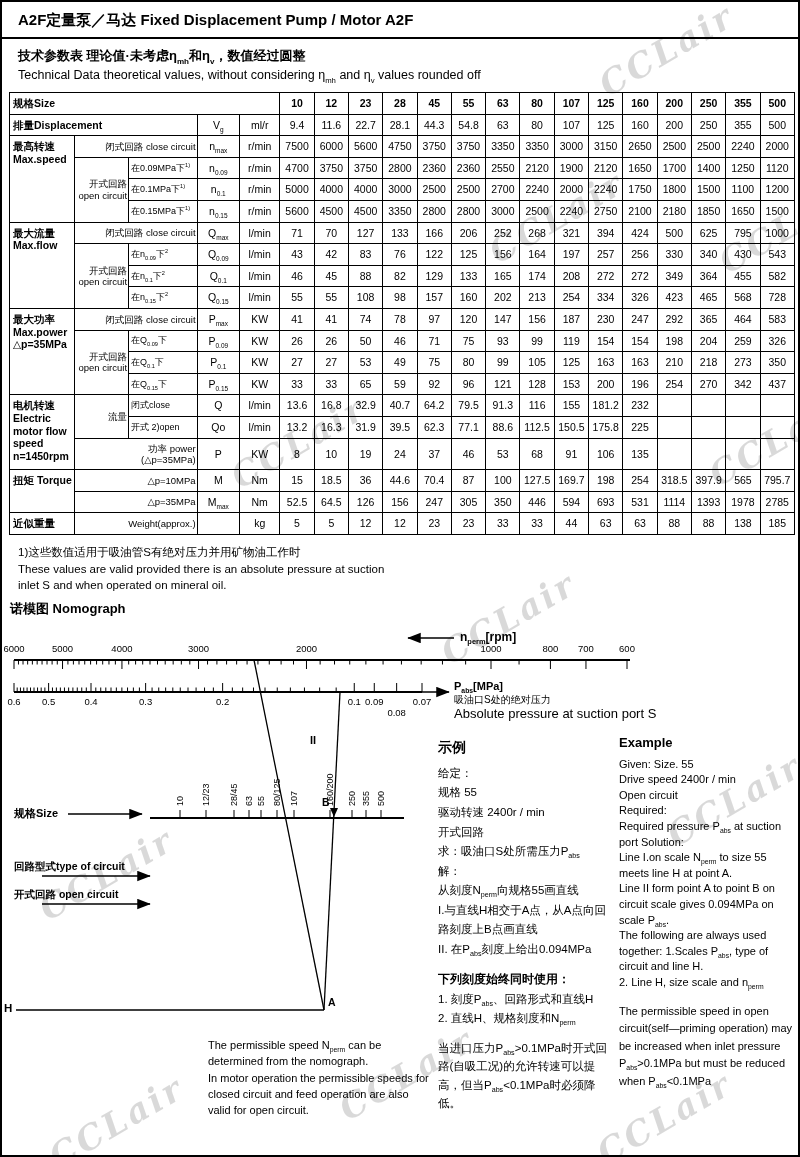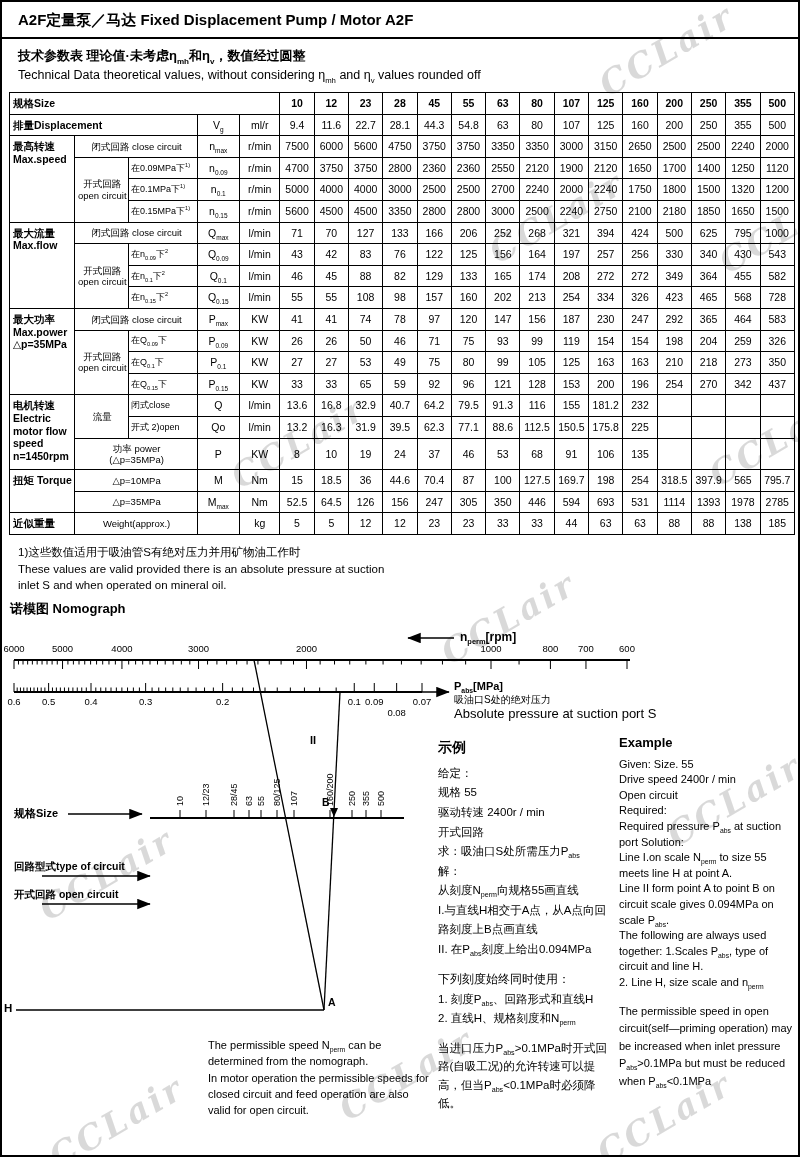--- a/index.html
+++ b/index.html
@@ -12,42 +12,42 @@
       font-size:34px;letter-spacing:3px;color:rgba(0,0,0,.15);transform:rotate(-30deg);
       white-space:nowrap;pointer-events:none;z-index:0}
   .content{position:relative;z-index:1}
   .hdr{padding:9px 16px 7px;border-bottom:2px solid #000}
   .hdr .t{font-size:15px;font-weight:bold}
   .sub{padding:8px 16px 10px}
   .sub .cn{font-size:13px;font-weight:bold}
   .sub .en{font-size:12.5px;margin-top:3px}
   table.tech{border-collapse:collapse;margin:0 7px;width:786px;table-layout:fixed;border:1.5px solid #000}
   .tech td{border:1px solid #000;font-size:10.5px;text-align:center;padding:4px 1px;line-height:1.2;overflow:hidden;vertical-align:middle}
-  .tech td.l{text-align:center;padding-left:3px;font-size:9.5px}
+  .tech td.l{text-align:right;padding-left:3px;font-size:9.5px}
   .tech td.g{text-align:left;padding-left:3px;font-weight:bold;vertical-align:top;font-size:10.5px}
   .tech td.c{text-align:left;padding-left:2px;font-size:9px;white-space:nowrap}
   .tech td.b{font-weight:bold}
   .notes{padding:9px 16px 2px;font-size:11.5px;line-height:1.45}
   .nomo-title{padding:4px 8px 0;font-size:13px;font-weight:bold}
   .nomo{position:relative;height:534px}
   .nomo svg{position:absolute;left:0;top:0}
   .scaleline{stroke:#000;stroke-width:2}
   .tick{stroke:#000;stroke-width:1}
   .nline{stroke:#000;stroke-width:1.3}
   .arrline{stroke:#000;stroke-width:1.5}
   text.ticklab{font-size:9.5px;fill:#000;font-family:"Liberation Sans",sans-serif}
   text.sizelab{font-size:9px;fill:#000;font-family:"Liberation Sans",sans-serif}
   .nl{position:absolute;font-weight:bold;white-space:nowrap;font-size:11px}
   .pabs-blk{position:absolute;left:452px;top:62px;line-height:1.25}
   .pabs-blk .l1{font-size:11px;font-weight:bold}
   .pabs-blk .l2{font-size:10px;font-weight:normal}
   .pabs-blk .l3{font-size:13px}
   .col{position:absolute;font-size:11.5px;line-height:1.7}
   .col .col-title{font-size:14px;font-weight:bold;margin-bottom:4px}
-  .col .col-title2{font-size:12px;font-weight:normal;margin-top:10px}
+  .col .col-title2{font-size:12px;font-weight:bold;margin-top:10px}
   .col .note{margin-top:10px;line-height:1.6}
   .col-en{font-size:11px;line-height:1.42}
   .col-en .col-title{font-size:13px;font-weight:bold;margin-bottom:4px}
   .col-en .note{margin-top:12px}
   .blk{position:absolute;line-height:1.55}
   .blk.cnb{font-size:11.5px}
   .blk.enb{font-size:11px;line-height:1.42}
   .blk .ln{margin-bottom:2px}
 </style>
 </head>
@@ -191,21 +191,21 @@
             <td>3000</td>
             <td>2500</td>
             <td>2500</td>
             <td>2700</td>
             <td>2240</td>
             <td>2000</td>
             <td>2240</td>
             <td>1750</td>
             <td>1800</td>
             <td>1500</td>
-            <td>1320</td>
+            <td>1100</td>
             <td>1200</td>
           </tr>
           <tr>
             <td class="c">在0.15MPa下<sup>1)</sup></td>
             <td>n<sub>0.15</sub></td>
             <td>r/min</td>
             <td>5600</td>
             <td>4500</td>
             <td>4500</td>
             <td>3350</td>

